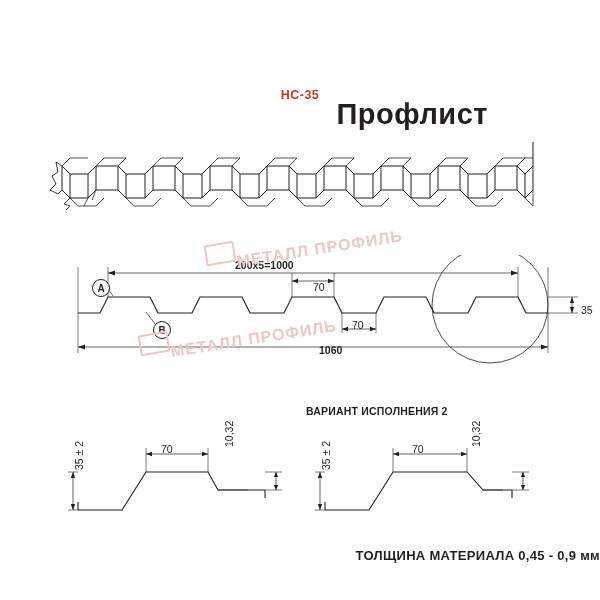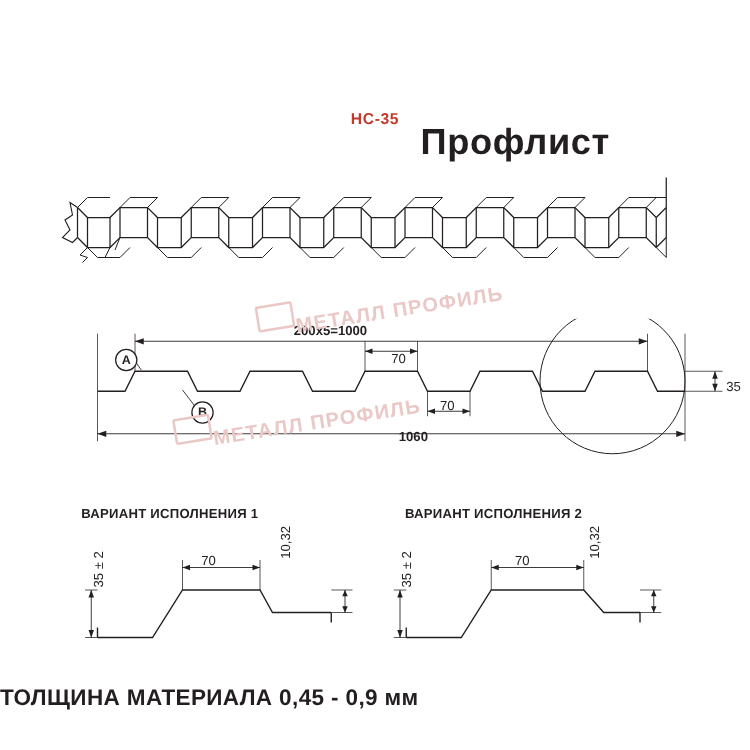--- a/index.html
+++ b/index.html
@@ -50,22 +50,22 @@
     border-radius:50%;font-size:10px;font-weight:bold;
     display:flex;align-items:center;justify-content:center;
     background:#fff;
   }
 
   
   .vcap{
     position:absolute;font-size:10.5px;font-weight:bold;letter-spacing:0.2px;
   }
   .footer{
-    position:absolute;left:0;top:548px;width:600px;text-align:left;
-    font-size:18px;font-weight:bold;letter-spacing:0.3px;
+    position:absolute;left:0;top:548px;width:600px;text-align:right;
+    font-size:13px;font-weight:bold;letter-spacing:0.3px;
   }
   svg{display:block;}
   .ln{stroke:#231f20;fill:none;}
 </style>
 </head>
 <body>
 
 <div class="sheet">
 
   <div class="title">Профлист</div>
@@ -169,21 +169,20 @@
   <div class="lbl lbl-b" style="left:278px;top:344px;margin-left:41px;">1060</div>
 
   <div class="callout" style="left:92px;top:279px;">A</div>
   <div class="callout" style="left:153px;top:321px;">B</div>
 
   <div class="wm-box wmb1"></div>
   <div class="wm wm1">МЕТАЛЛ ПРОФИЛЬ</div>
   <div class="wm-box wmb2"></div>
   <div class="wm wm2">МЕТАЛЛ ПРОФИЛЬ</div>
 
-  <div class="vcap" style="left:65px;top:405px;">ВАРИАНТ ИСПОЛНЕНИЯ 1</div>
 
   <svg width="230" height="95" style="position:absolute;left:60px;top:432px;">
     <g class="ln" stroke-width="1.1">
 
       <path d="M18,78 L62,78 L86,40 L148,40 L158,58 L205,58"></path>
       <path d="M205,58 L205,66"></path>
       <path d="M18,78 L18,70"></path>
     </g>
     <g class="ln" stroke-width="0.6">
       <path d="M86,40 L86,16 M148,40 L148,16"></path>
@@ -203,21 +202,21 @@
       <path d="M13,40 L13,78"></path>
       <path d="M13,40 l-2.2,6 h4.4 z" fill="#231f20" stroke="none"></path>
       <path d="M13,78 l-2.2,-6 h4.4 z" fill="#231f20" stroke="none"></path>
     </g>
   </svg>
 
   <div class="lbl" style="left:161px;top:443px;">70</div>
   <div class="lbl" style="left:223px;top:447px;transform:rotate(-90deg);transform-origin:left top;">10,32</div>
   <div class="lbl" style="left:73px;top:470px;transform:rotate(-90deg);transform-origin:left top;">35 ± 2</div>
 
-  <div class="vcap" style="left:324px;top:405px;">ВАРИАНТ ИСПОЛНЕНИЯ 2</div>
+  <div class="vcap" style="left:306px;top:405px;">ВАРИАНТ ИСПОЛНЕНИЯ 2</div>
 
   <svg width="230" height="95" style="position:absolute;left:307px;top:432px;">
     <g class="ln" stroke-width="1.1">
       <path d="M18,78 L62,78 L86,40 L160,40 L176,58 L205,58"></path>
       <path d="M205,58 L205,66"></path>
       <path d="M18,78 L18,70"></path>
     </g>
     <g class="ln" stroke-width="0.6">
       <path d="M86,40 L86,16 M160,40 L160,16"></path>
       <path d="M176,58 L196,58 M205,40 L222,40 M205,58 L222,58"></path>

